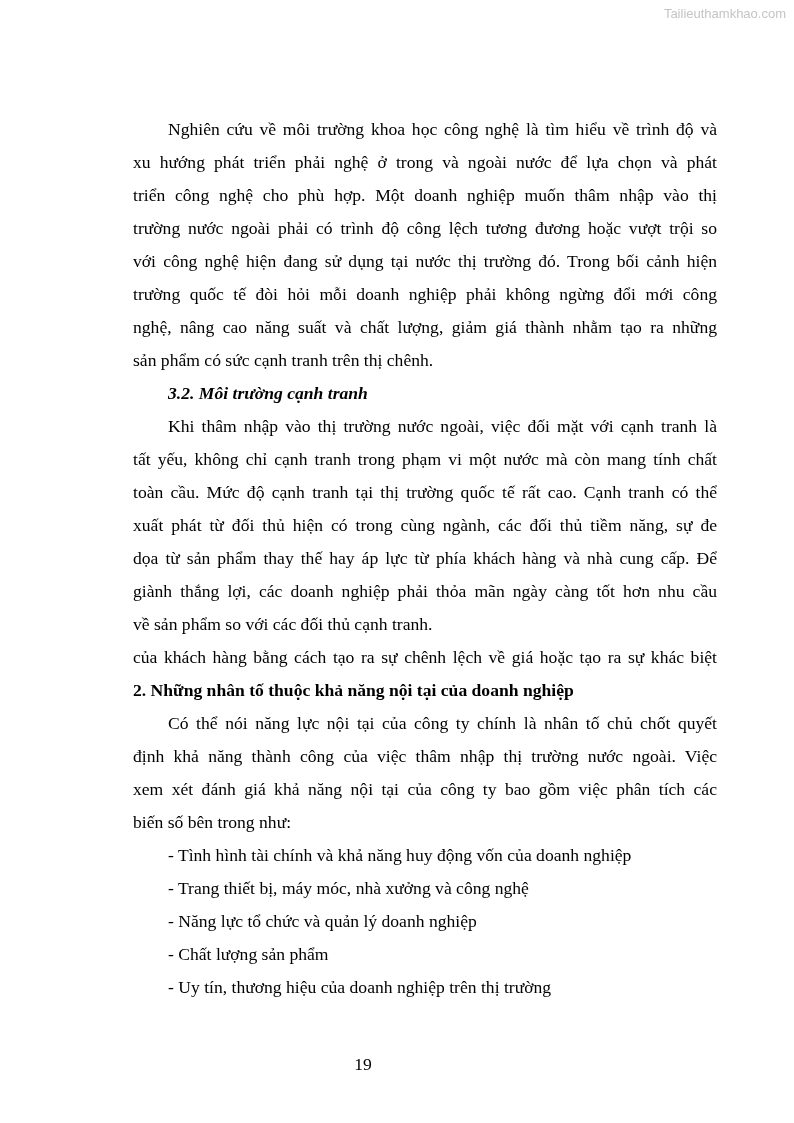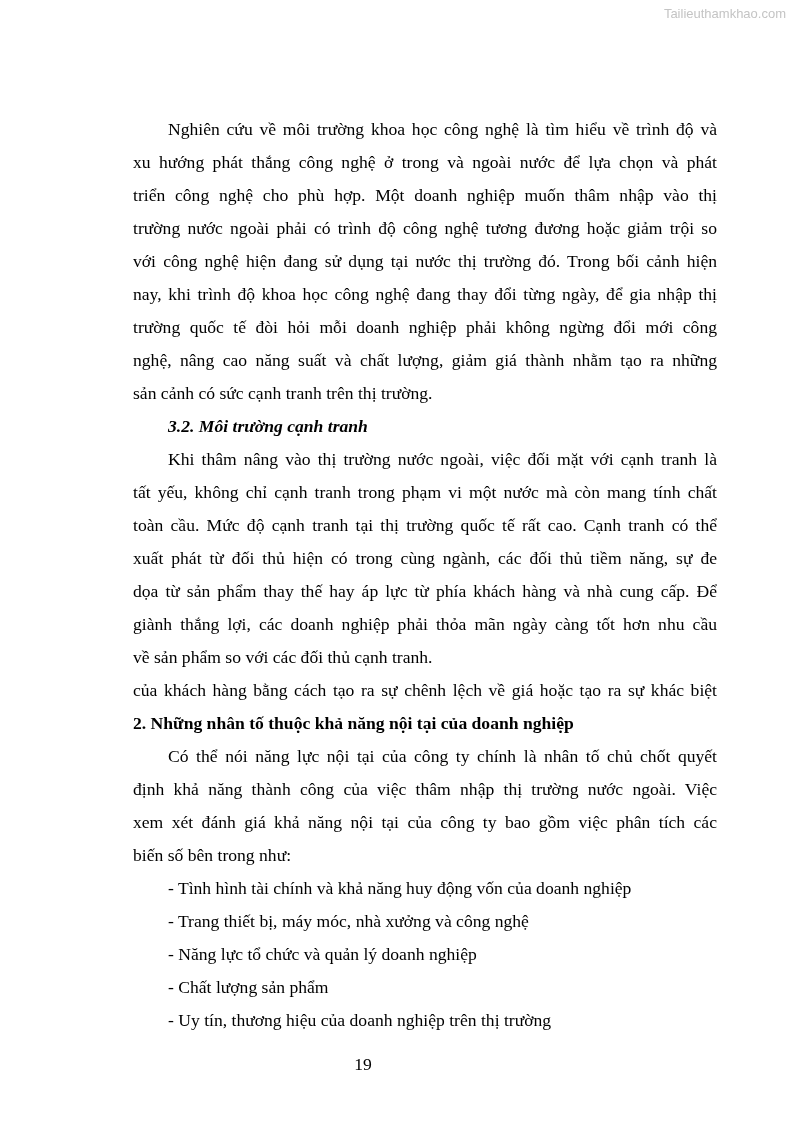--- a/index.html
+++ b/index.html
@@ -18,34 +18,33 @@
       font-size: 17.6px; }
   </style>
 </head>
 <body>
 
 <div class="watermark">Tailieuthamkhao.com</div>
 
 <div class="content">
   <div>
     <div class="line just indent">Nghiên cứu về môi trường khoa học công nghệ là tìm hiểu về trình độ và</div>
-    <div class="line just">xu hướng phát thắng công nghệ ở trong và ngoài nước để lựa chọn và phát</div>
+    <div class="line just">xu hướng phát triển phải nghệ ở trong và ngoài nước để lựa chọn và phát</div>
     <div class="line just">triển công nghệ cho phù hợp. Một doanh nghiệp muốn thâm nhập vào thị</div>
-    <div class="line just">trường nước ngoài phải có trình độ công nghệ tương đương hoặc giảm trội so</div>
+    <div class="line just">trường nước ngoài phải có trình độ công lệch tương đương hoặc vượt trội so</div>
     <div class="line just">với công nghệ hiện đang sử dụng tại nước thị trường đó. Trong bối cảnh hiện</div>
-    <div class="line just">nay, khi trình độ khoa học công nghệ đang thay đổi từng ngày, để gia nhập thị</div>
     <div class="line just">trường quốc tế đòi hỏi mỗi doanh nghiệp phải không ngừng đổi mới công</div>
     <div class="line just">nghệ, nâng cao năng suất và chất lượng, giảm giá thành nhằm tạo ra những</div>
-    <div class="line">sản cảnh có sức cạnh tranh trên thị trường.</div>
+    <div class="line">sản phẩm có sức cạnh tranh trên thị chênh.</div>
   </div>
 
   <div class="line heading-italic">3.2. Môi trường cạnh tranh</div>
 
   <div>
-    <div class="line just indent">Khi thâm nâng vào thị trường nước ngoài, việc đối mặt với cạnh tranh là</div>
+    <div class="line just indent">Khi thâm nhập vào thị trường nước ngoài, việc đối mặt với cạnh tranh là</div>
     <div class="line just">tất yếu, không chỉ cạnh tranh trong phạm vi một nước mà còn mang tính chất</div>
     <div class="line just">toàn cầu. Mức độ cạnh tranh tại thị trường quốc tế rất cao. Cạnh tranh có thể</div>
     <div class="line just">xuất phát từ đối thủ hiện có trong cùng ngành, các đối thủ tiềm năng, sự đe</div>
     <div class="line just">dọa từ sản phẩm thay thế hay áp lực từ phía khách hàng và nhà cung cấp. Để</div>
     <div class="line just">giành thắng lợi, các doanh nghiệp phải thỏa mãn ngày càng tốt hơn nhu cầu</div>
     <div class="line">về sản phẩm so với các đối thủ cạnh tranh.</div>
     <div class="line just">của khách hàng bằng cách tạo ra sự chênh lệch về giá hoặc tạo ra sự khác biệt</div>
   </div>
 
   <div class="line heading-bold">2. Những nhân tố thuộc khả năng nội tại của doanh nghiệp</div>

